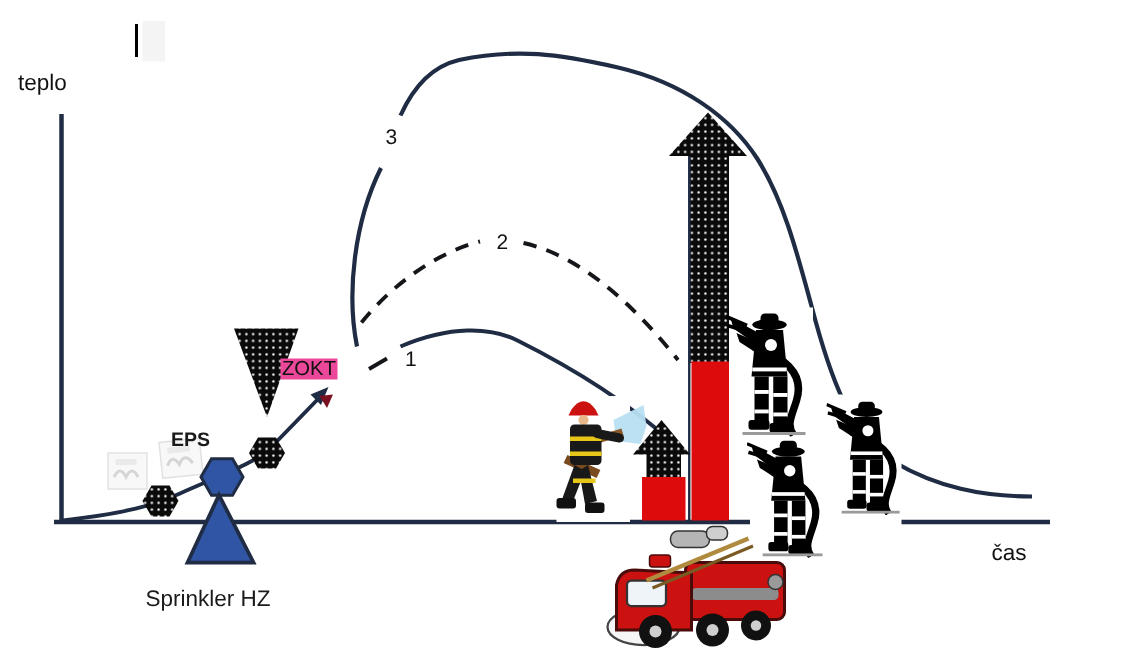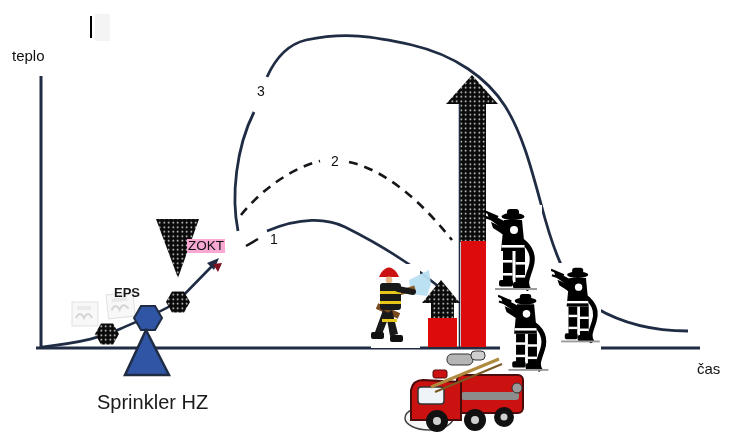--- a/index.html
+++ b/index.html
@@ -4,22 +4,22 @@
 <style>
   html,body{margin:0;padding:0;background:#fff;}
   #stage{
     position:relative;width:753px;height:435px;background:#ffffff;overflow:hidden;
     font-family:"Liberation Sans", sans-serif;color:#111;text-align:center;
   }
   #stage svg{position:absolute;left:0;top:0;}
   .lbl{position:absolute;white-space:nowrap;line-height:1;}
   .lbl-axis{font-size:15px;color:#111;}
   .lbl-eps{font-size:13px;font-weight:bold;color:#1a1a1a;}
-  .lbl-zokt{font-size:13.5px;color:#111;background:#f9a8d4;padding:0 1px;}
-  .lbl-spr{font-size:20px;color:#1a1a1a;}
+  .lbl-zokt{font-size:13.5px;color:#111;background:#ec4899;padding:0 1px;}
+  .lbl-spr{font-size:15px;color:#1a1a1a;}
   .lbl-num{font-size:14px;color:#111;}
 </style>
 </head>
 <body>
 
 <div id="stage">
 
   <svg width="753" height="435" viewBox="0 0 753 435">
     <defs>
       <pattern id="dotpat" width="4.5" height="4.5" patternUnits="userSpaceOnUse">
@@ -168,20 +168,20 @@
       <circle cx="32" cy="71" r="11" fill="#111"></circle>
         <circle cx="32" cy="71" r="4" fill="#cfcfcf"></circle>
       <circle cx="70" cy="70" r="11" fill="#111"></circle>
         <circle cx="70" cy="70" r="4" fill="#cfcfcf"></circle>
       <circle cx="99" cy="67" r="10" fill="#111"></circle>
         <circle cx="99" cy="67" r="3.5" fill="#cfcfcf"></circle>
     </g>
   </svg>
 
   <div class="lbl lbl-axis" style="left:12px;top:48px;">teplo</div>
-  <div class="lbl lbl-axis" style="left:697px;top:361px;">čas</div>
+  <div class="lbl lbl-axis" style="left:661px;top:361px;">čas</div>
   <div class="lbl lbl-eps" style="left:86px;top:286px;padding-left:28px;">EPS</div>
   <div class="lbl lbl-zokt" style="left:187px;top:239px;">ZOKT</div>
   <div class="lbl lbl-spr" style="left:97px;top:392px;">Sprinkler HZ</div>
   <div class="lbl lbl-num" style="left:270px;top:232px;">1</div>
   <div class="lbl lbl-num" style="left:331px;top:154px;">2</div>
   <div class="lbl lbl-num" style="left:257px;top:84px;">3</div>
 </div>
 
 </body></html>

